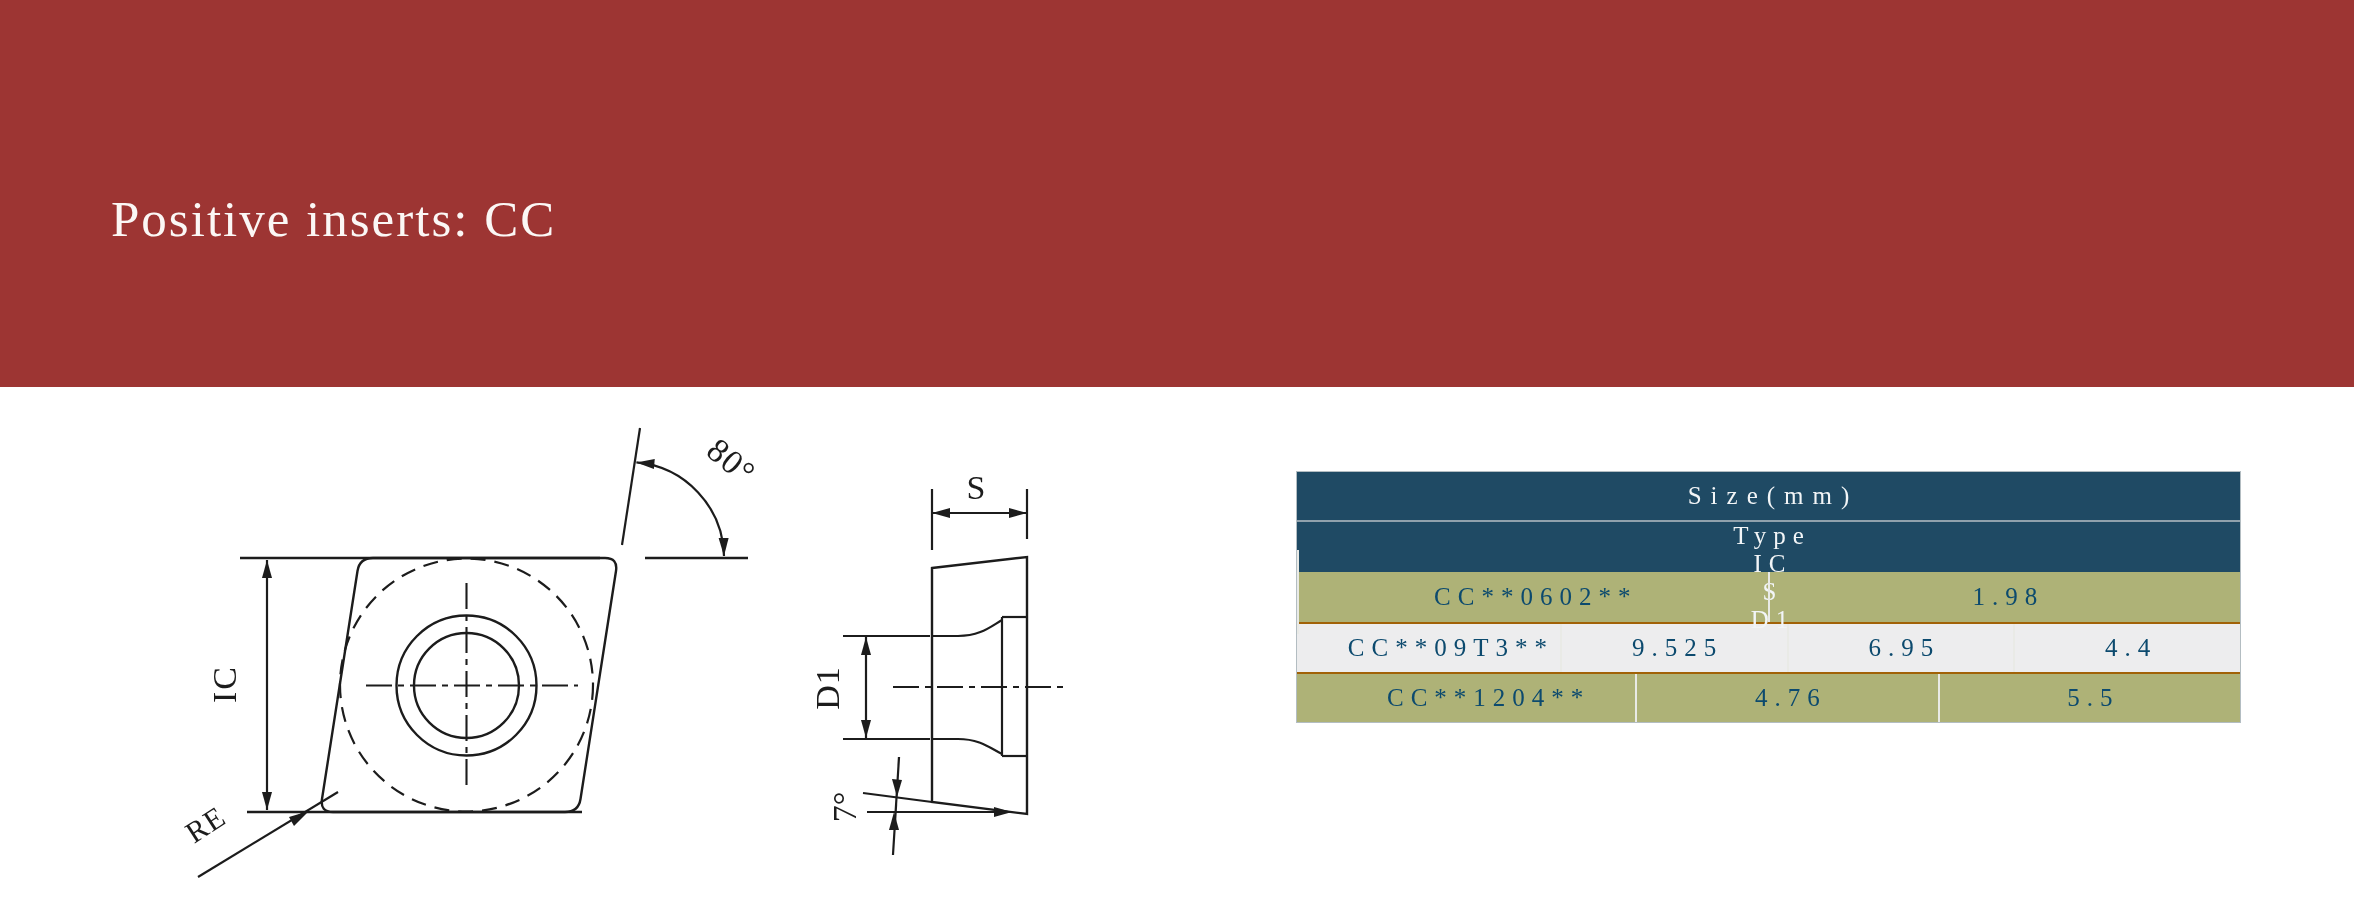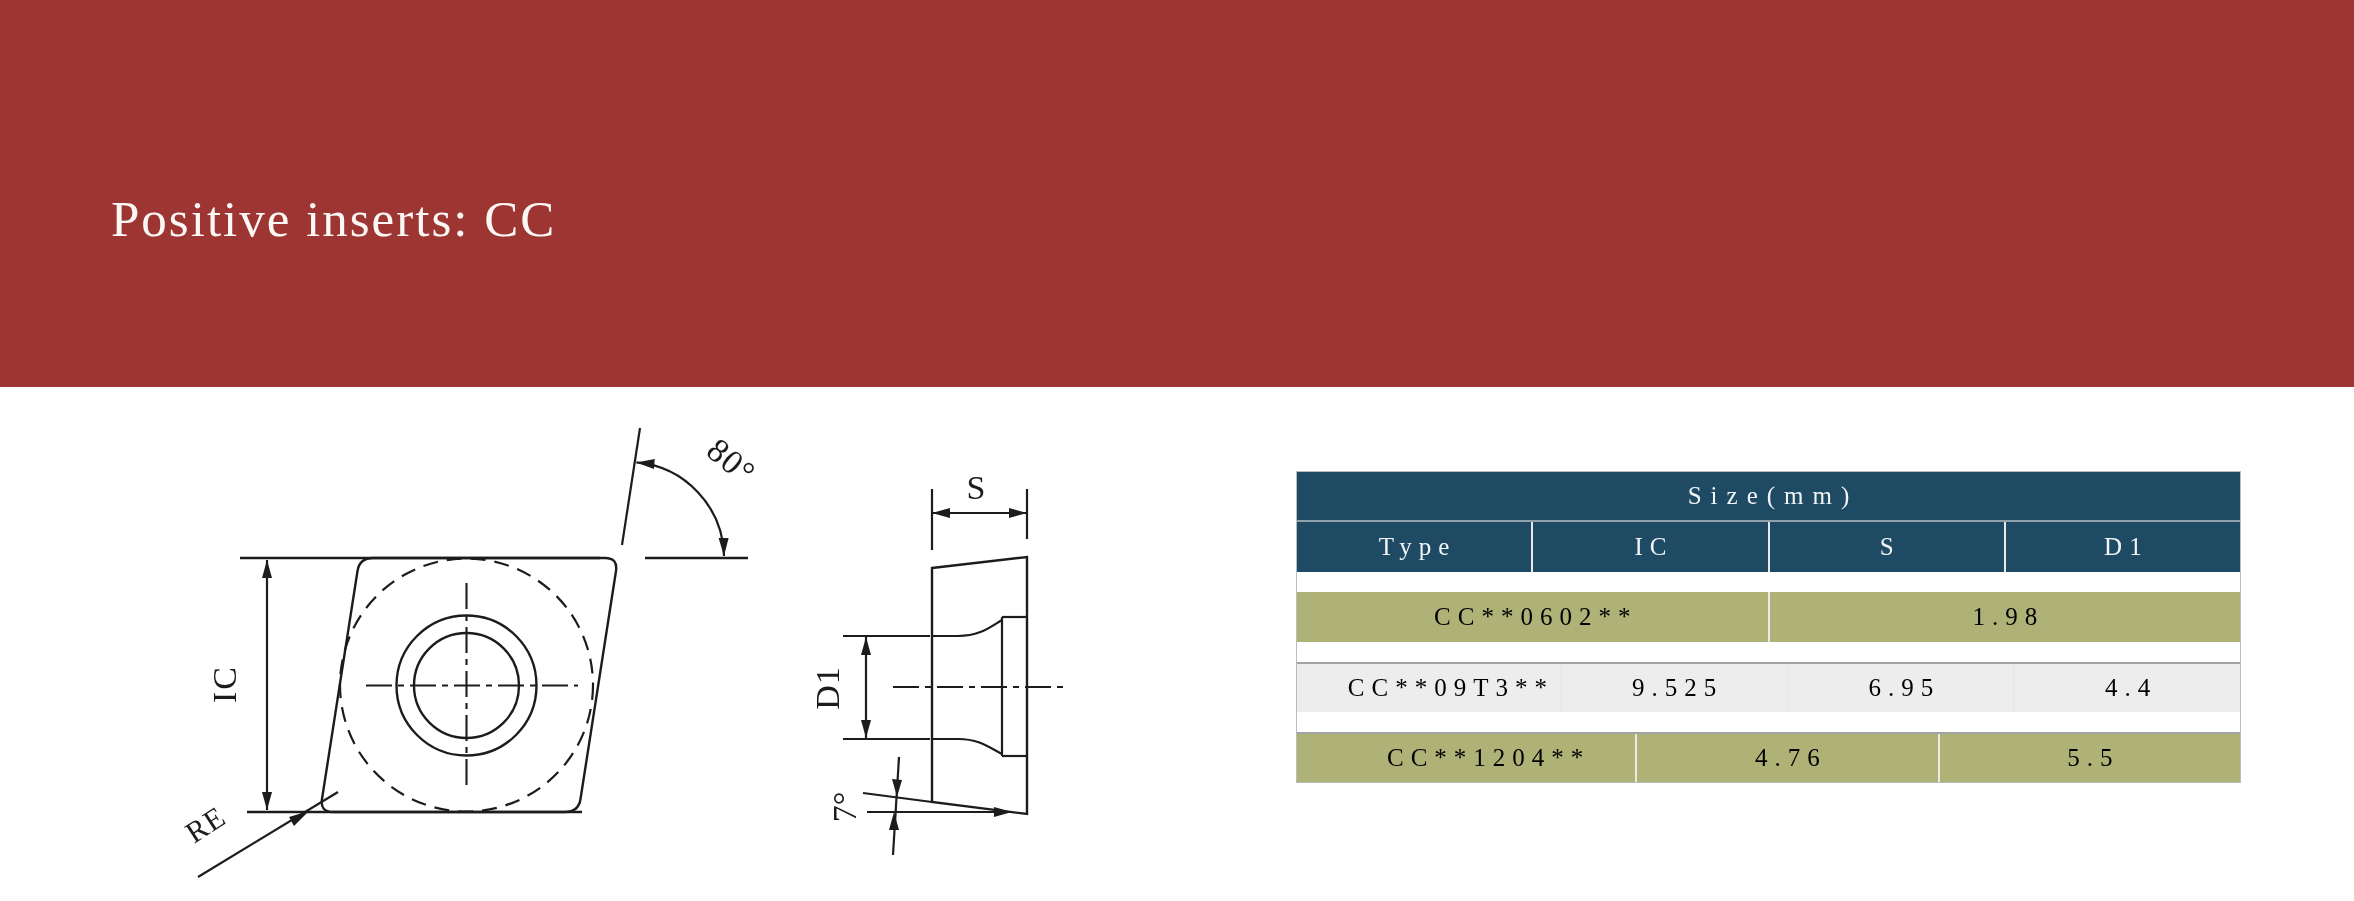--- a/index.html
+++ b/index.html
@@ -25,25 +25,25 @@
     border:1px solid #b3bdc2; box-sizing:border-box;
     font-family:"Liberation Serif", serif;
   }
   .t-title {
     height:50px; background:#1f4a64; color:#f2f5f7;
     display:flex; align-items:center; justify-content:center;
     font-size:25px; letter-spacing:9px; text-indent:9px;
     border-bottom:2px solid #90a1ac; box-sizing:border-box;
   }
   .t-row { display:flex; height:50px; box-sizing:border-box; }
-  .t-row.head { background:#1f4a64; color:#f2f5f7; }
-  .t-row.data { color:#000000;margin-top:20px; }
+  .t-row.head { background:#1f4a64; color:#f2f5f7;flex-direction:column; }
+  .t-row.data { color:#0c4a6e; }
   .row-olive { background:#aeb277; }
   .row-light { background:#ededee; }
-  .t-row.data + .t-row.data { border-top:2px solid #a3a3a3;padding-left:38px; }
+  .t-row.data + .t-row.data { border-top:2px solid #a16207;padding-left:38px; }
   .cell {
     flex:1; display:flex; align-items:center; justify-content:center;
     font-size:25px; letter-spacing:7px; text-indent:7px; box-sizing:border-box;
   }
   .cell + .cell { border-left:2px solid #e9eae6; }
 </style>
 </head>
 <body>
 
 <div class="page">

